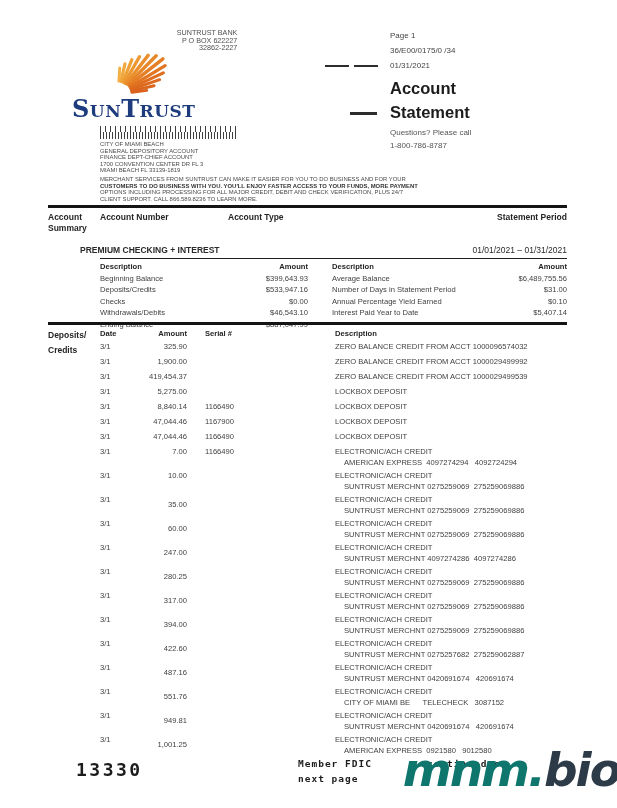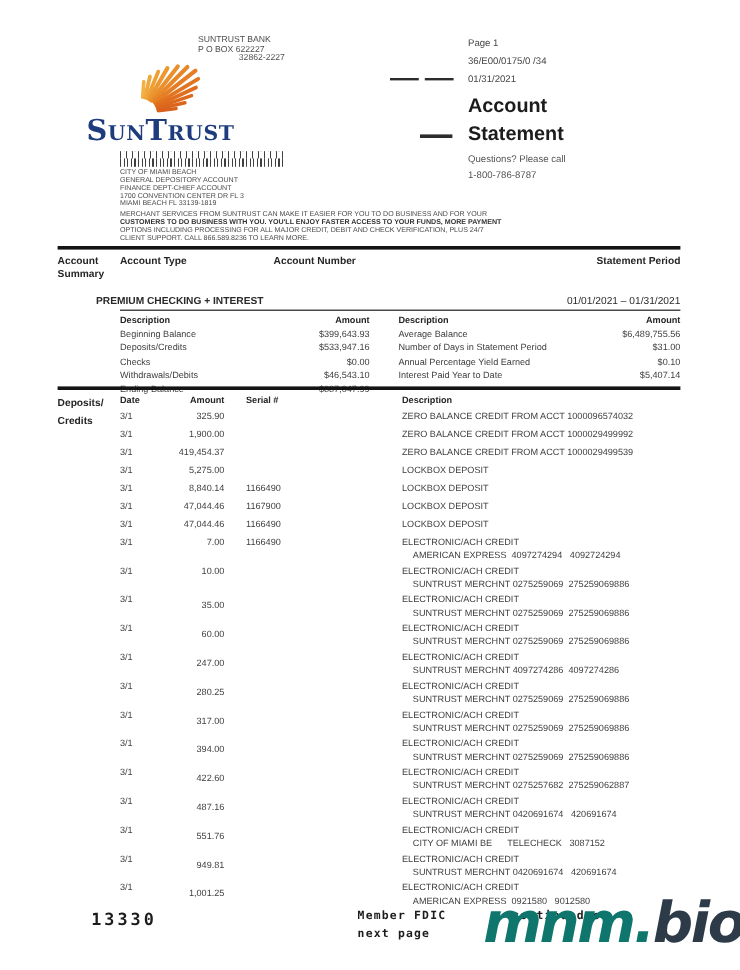--- a/index.html
+++ b/index.html
@@ -1,21 +1,21 @@
 <!DOCTYPE html>
 <html><head>
 <meta charset="utf-8">
 <style>
   * { margin:0; padding:0; box-sizing:border-box; }
   html,body { background:#ffffff; }
   body { font-family:"Liberation Sans", sans-serif; color:#3e3e3e; }
   #page { position:relative; width:617px; height:808px; background:#fff; overflow:hidden; }
 
   
-  .bank-block { position:absolute; left:165px; top:29px; font-size:7.2px; line-height:7.6px; color:#4f4f4f; }
+  .bank-block { position:absolute; left:165px; top:29px; font-size:7.2px; line-height:7.6px; color:#4f4f4f;text-align:right; }
   .bank-block .indent { padding-left:34px; }
   .page-block { position:absolute; left:390px; top:28px; font-size:8px; line-height:15px; color:#454545; }
   .dash { position:absolute; background:#2d2d2d; height:2px; }
   .doc-title { position:absolute; left:390px; top:76px; font-size:16.5px; line-height:24px; font-weight:bold; color:#1c1c1c; }
   .questions { position:absolute; left:390px; top:127px; font-size:8px; line-height:12.5px; color:#555; }
 
   
   .sun-svg { position:absolute; left:98px; top:36px; }
   .wordmark { position:absolute; left:72px; top:94px; font-family:"DejaVu Serif", serif; font-weight:bold; color:#1e3c7d; letter-spacing:0.5px; white-space:nowrap; }
   .wordmark .big { font-size:24px; }
@@ -58,21 +58,21 @@
   .tx-row .amount { text-align:right; }
   .tx-row .serial { padding-left:18px; }
   .tx-row .desc, .tx-row .detail { white-space:pre; }
   .tx-row .detail { padding-left:9px; }
   .tx-row .detail:empty { display:none; }
   .tx-row.two-line { padding-bottom:2px; }
   .tx-row.amt-mid .amount { align-self:center; }
 
   
   .page-code { position:absolute; left:76px; top:759px; font-family:"DejaVu Sans Mono", monospace;
-               font-weight:bold; font-size:14px; letter-spacing:2.5px; color:#1c1c1c; }
+               font-weight:bold; font-size:18px; letter-spacing:2.5px; color:#1c1c1c; }
   .footer-center { position:absolute; left:298px; top:757px; font-family:"DejaVu Sans Mono", monospace;
                font-weight:bold; font-size:9.5px; letter-spacing:1px; line-height:14.5px; color:#1c1c1c; white-space:pre; }
   .footer-center .spacer { display:inline-block; width:55px; }
 
   
   .watermark { position:absolute; right:-3px; bottom:15px; z-index:20;
                font-family:"DejaVu Sans", sans-serif; font-weight:bold; font-style:italic;
                font-size:47px; letter-spacing:-2px; line-height:1; white-space:nowrap; }
   .watermark .teal { color:#0f766e; }
   .watermark .dark { color:#2d3b49; }
@@ -140,22 +140,22 @@
     <div>CLIENT SUPPORT. CALL 866.589.8236 TO LEARN MORE.</div>
   </div>
 
   <div class="sec-summary">
     <div class="hrule-thick"></div>
     <div class="sum-head">
       <div>
         <div>Account</div>
         <div>Summary</div>
       </div>
+      <div>Account Number</div>
       <div>Account Type</div>
-      <div>Account Number</div>
       <div>Statement Period</div>
     </div>
     <div class="acct-row">
       <div class="type">PREMIUM CHECKING + INTEREST</div>
       <div>01/01/2021 – 01/31/2021</div>
     </div>
     <div class="hrule-thin"></div>
     <div class="sum-tables">
       <div class="sum-table left">
         <div class="sum-row head">

